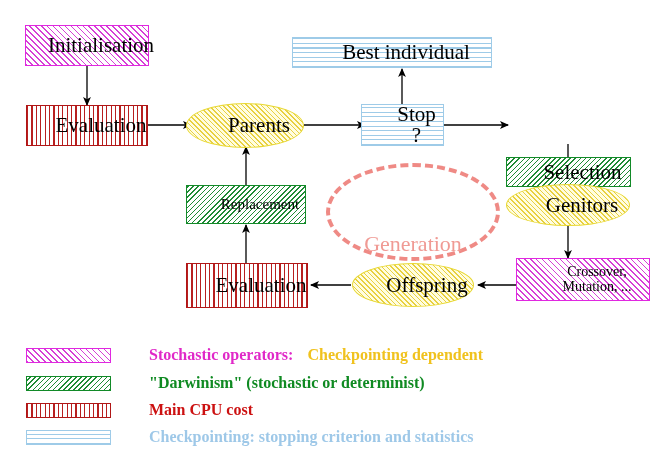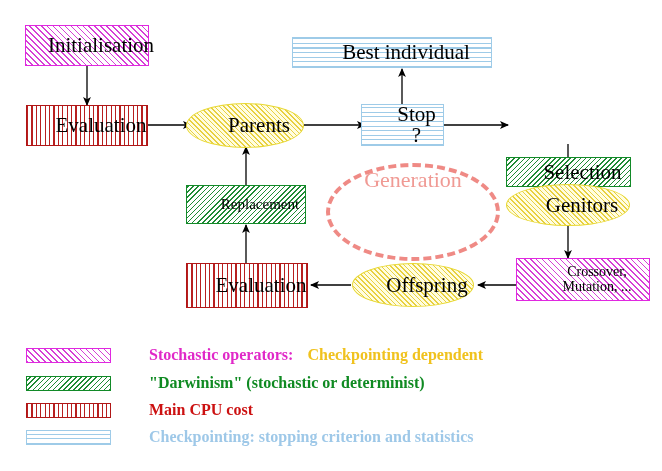--- a/index.html
+++ b/index.html
@@ -48,21 +48,21 @@
   .rounded{border-radius:0;}
 
   .lbl{font-size:21px;line-height:1;position:relative;z-index:4;}
   .lbl-sm{font-size:14px;line-height:1.05;}
   .lbl-md{font-size:15px;line-height:1.05;}
 
   
   .gen-ellipse{
     position:absolute;border-radius:50%;
     border:4px dashed #ef8a85;background:transparent;z-index:2;
-    display:flex;align-items:flex-start;justify-content:center;
+    display:flex;align-items:flex-end;justify-content:center;
   }
   .gen-text{font-size:22px;color:#f09a94;}
 
   
   #legend{position:absolute;left:0;top:336px;width:662px;height:120px;z-index:5;}
   .leg-row{position:absolute;left:26px;height:22px;display:flex;align-items:center;}
   .leg-sw{width:85px;height:15px;box-sizing:border-box;flex:0 0 auto;}
   .leg-txt{margin-left:38px;font-size:16px;white-space:nowrap;font-weight:bold;}
   .c-magenta{color:#e028c8;text-align:center;}
   .c-gold{color:#f0c21e;}

